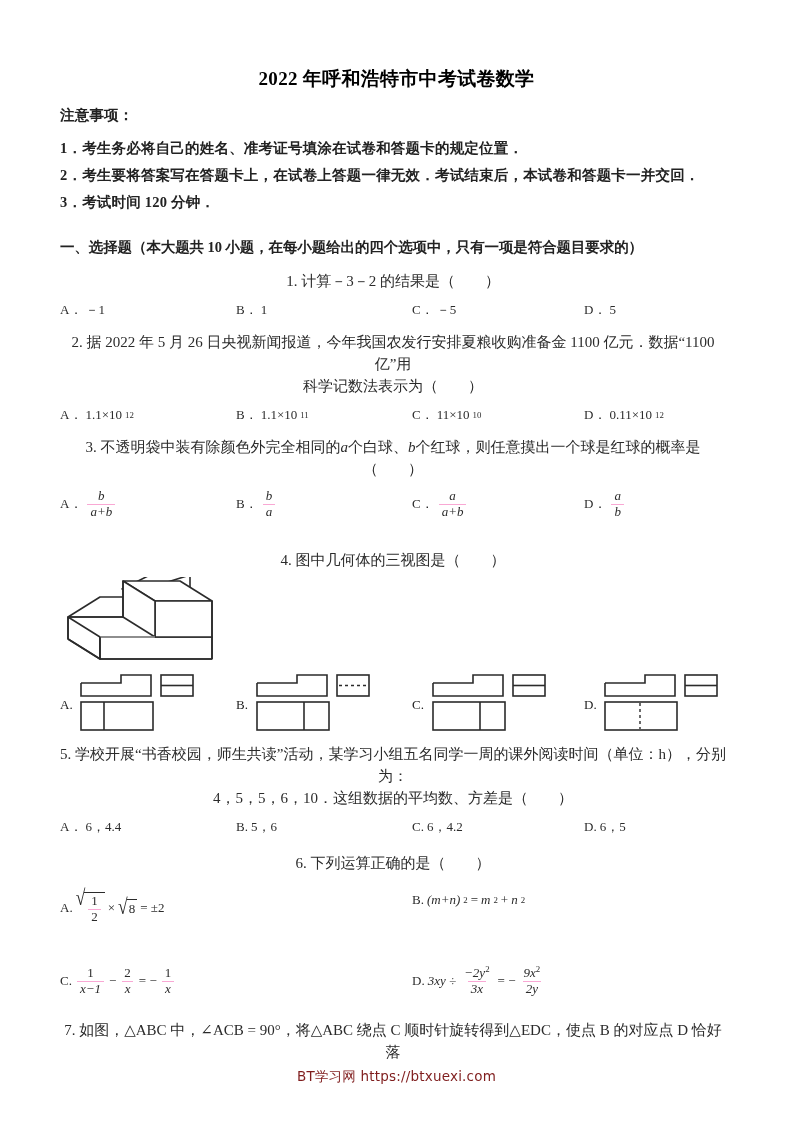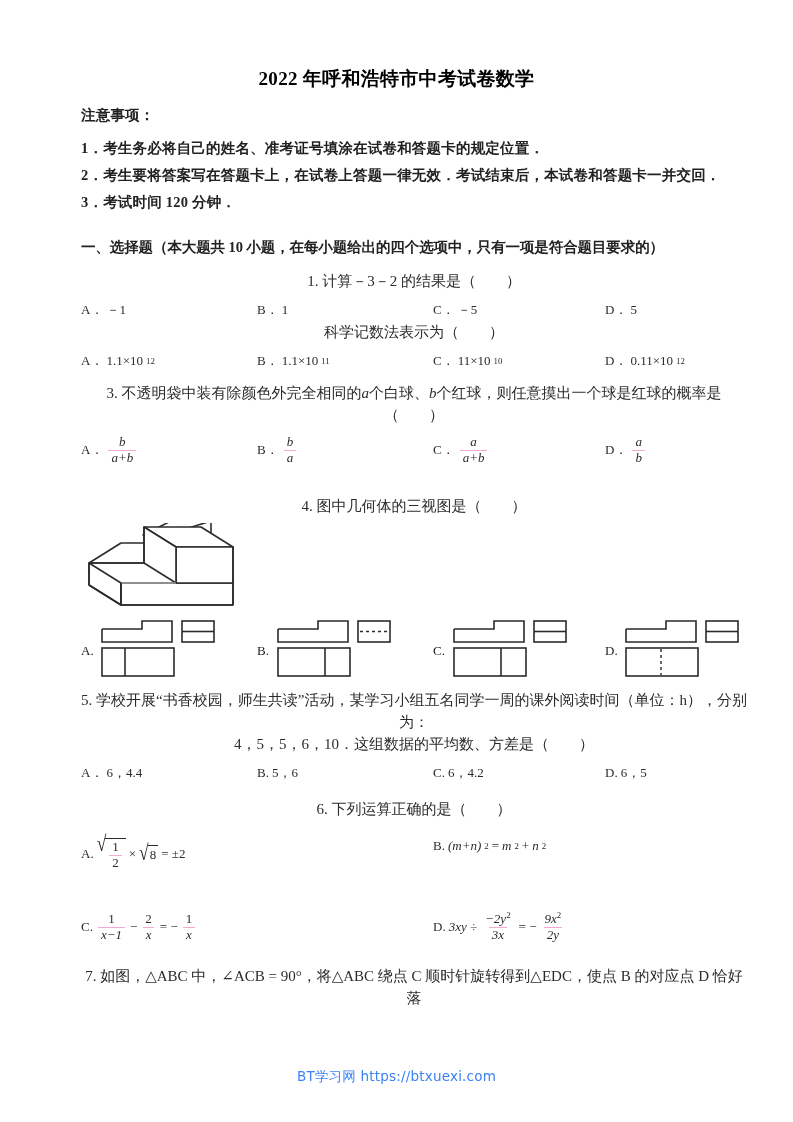--- a/index.html
+++ b/index.html
@@ -28,21 +28,21 @@
     left: 0;
     width: 793px;
     text-align: center;
     font-size: 19px;
     font-weight: bold;
     letter-spacing: 0.3px;
     color: #000;
   }
   .content {
     position: absolute;
-    left: 81px;
+    left: 60px;
     top: 106px;
     width: 666px;
   }
   .notice-head {
     font-size: 14.5px;
     font-weight: bold;
     margin: 0 0 10px 0;
     letter-spacing: 0.2px;
   }
   .notice-line {
@@ -155,21 +155,21 @@
   .view-svg { position: absolute; left: 16px; top: 0; }
 
   .watermark {
     position: absolute;
     left: 0;
     top: 1068px;
     width: 793px;
     text-align: center;
     font-family: "DejaVu Sans", "Liberation Sans", sans-serif;
     font-size: 13.5px;
-    color: #3b82f6;
+    color: #7f1d1d;
     letter-spacing: 0.2px;
   }
 </style>
 </head>
 <body>
 
 <div class="page">
 
   <div class="doc-title">2022 年呼和浩特市中考试卷数学</div>
 
@@ -199,20 +199,24 @@
       <span class="opt opt-c">
         <span class="opt-lbl">C．</span>
         <span>－5</span>
       </span>
       <span class="opt opt-d">
         <span class="opt-lbl">D．</span>
         <span>5</span>
       </span>
     </div>
 
+    <p class="q q-stem">
+      <span>2.</span>
+      <span>据 2022 年 5 月 26 日央视新闻报道，今年我国农发行安排夏粮收购准备金 1100 亿元．数据“1100 亿”用</span>
+    </p>
     <p class="q">科学记数法表示为（　　）</p>
     <div class="opts">
       <span class="opt opt-a">
         <span class="opt-lbl">A．</span>
         <span>1.1×10</span>
           <sup class="expn">12</sup>
       </span>
       <span class="opt opt-b">
         <span class="opt-lbl">B．</span>
         <span>1.1×10</span>

